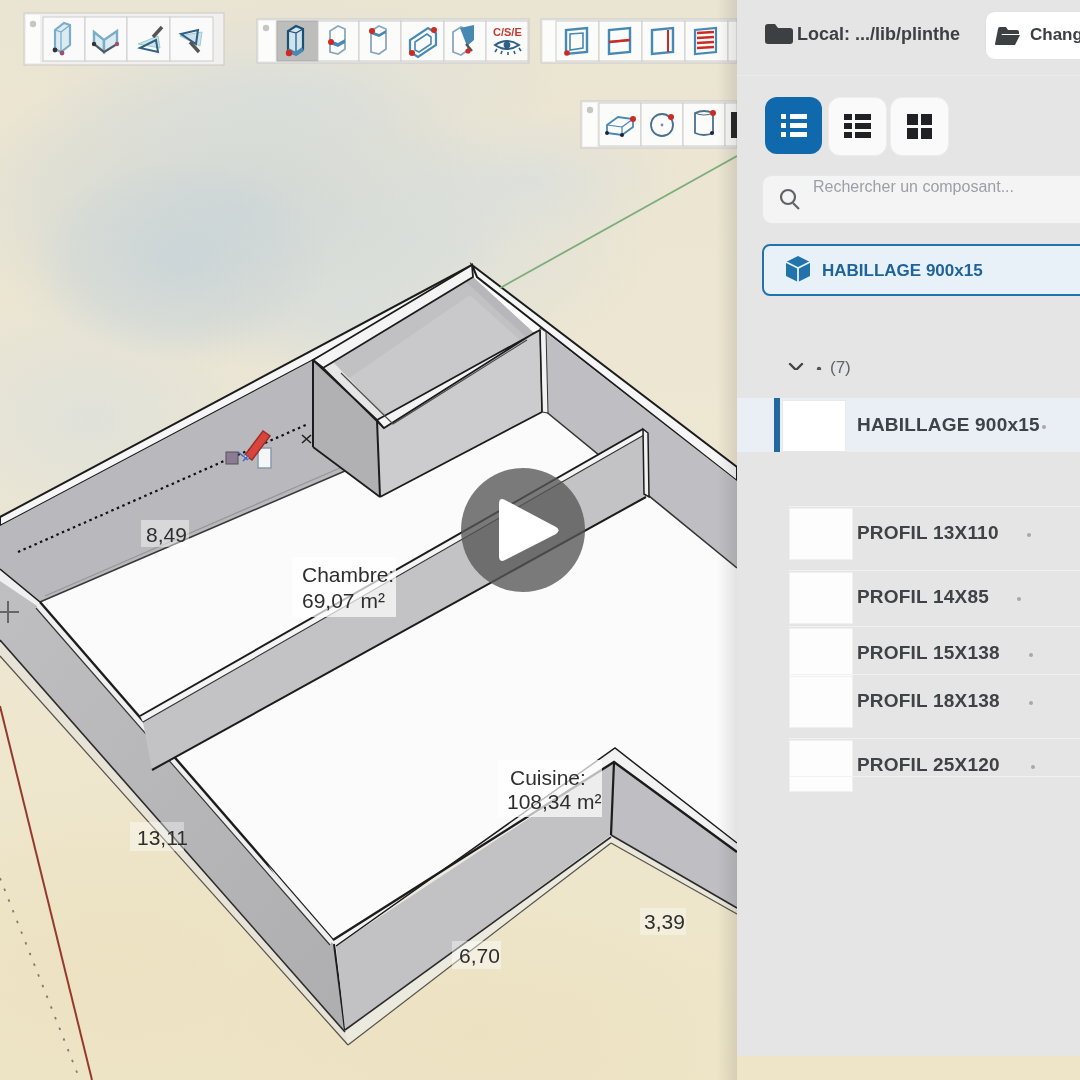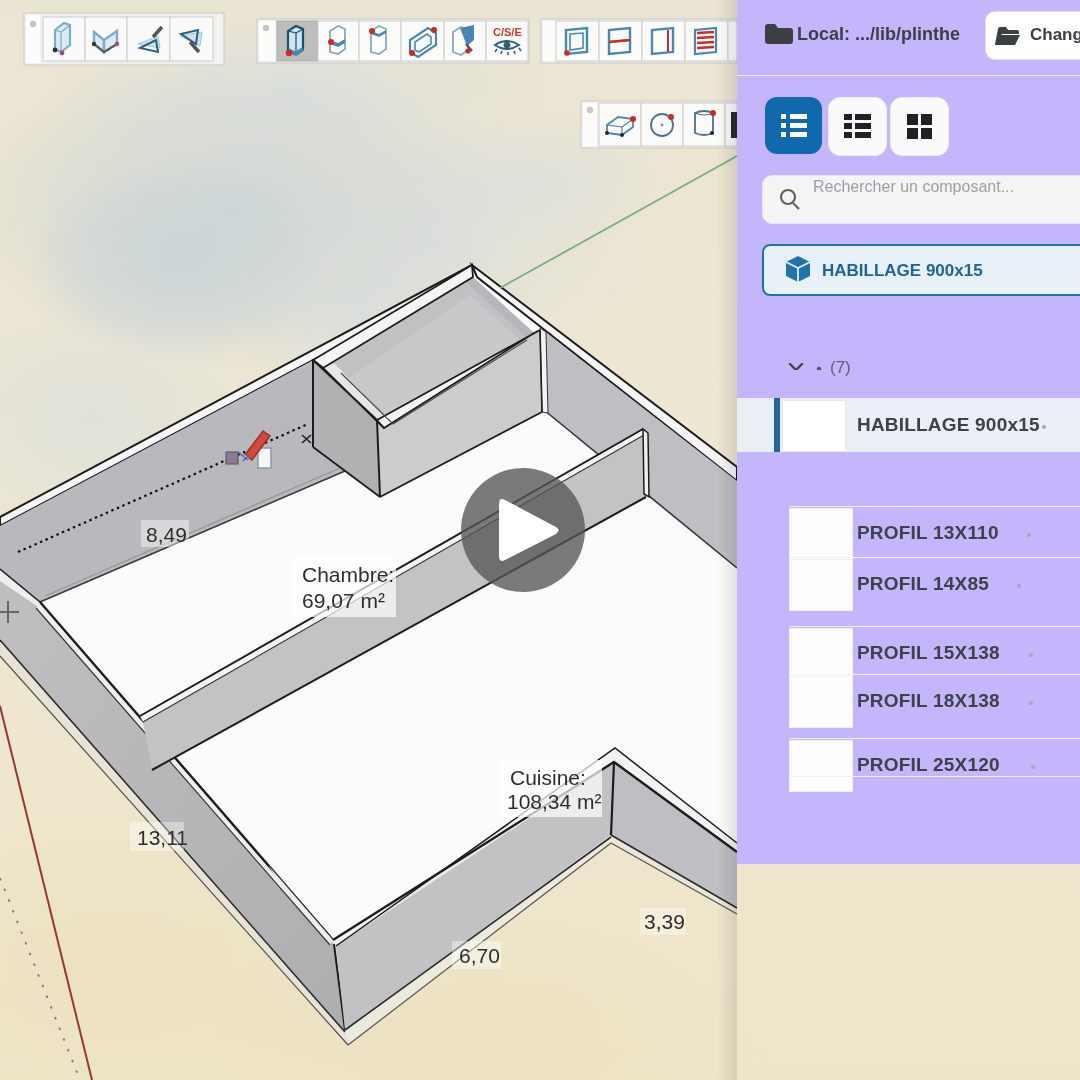--- a/index.html
+++ b/index.html
@@ -1,19 +1,19 @@
 <!DOCTYPE html>
 <html><head>
 <meta charset="utf-8">
 <style>
   html,body{margin:0;padding:0;}
   body{width:1080px;height:1080px;overflow:hidden;position:relative;
        font-family:"Liberation Sans", sans-serif;}
   #cv{position:absolute;left:0;top:0;}
-  #panel{position:absolute;left:737px;top:0;width:343px;height:864px;background:#c4b5fd;overflow:hidden;}
+  #panel{position:absolute;left:737px;top:0;width:343px;height:1056px;background:#e5e5e5;overflow:hidden;}
   .hdr{position:absolute;left:0;top:0;width:343px;height:75px;}
   .hdrtxt{position:absolute;left:60px;top:24px;font-size:18px;font-weight:bold;color:#3c4043;}
   .chbtn{position:absolute;left:248px;top:11px;width:140px;height:47px;border:1px solid #e2e2e2;border-radius:10px;background:#fff;}
   .chbtn span{position:absolute;left:44px;top:13px;font-size:17px;font-weight:bold;color:#3c4043;}
   .divider{position:absolute;left:0px;top:75px;width:343px;height:1px;background:#ececec;}
   .vbtn{position:absolute;top:97px;width:57px;height:57px;border-radius:12px;}
   .vb1{left:28px;background:#0f69ac;}
   .vb2{left:91px;background:#fafafa;border:1px solid #ededed;}
   .vb3{left:153px;background:#fafafa;border:1px solid #ededed;}
   .search{position:absolute;left:25px;top:175px;width:330px;height:47px;background:#f4f4f4;border:1px solid #e7e7e7;border-radius:10px;}
@@ -393,21 +393,21 @@
       <div class="thumb" style="left:45px;background:#fff;border-color:#e8e8e8;"></div>
       <div class="rowtxt">HABILLAGE 900x15</div>
       <div class="rowdot" style="left:305px;"></div>
     </div>
     <div class="row" style="top:176px;">
       <div class="thumb"></div>
       <div class="rowtxt">PROFIL 13X110</div>
       <div class="rowdot" style="left:290px;"></div>
       <div class="rowsep" style="top:0;"></div>
     </div>
-    <div class="row" style="top:227px;">
+    <div class="row" style="top:240px;">
       <div class="thumb"></div>
       <div class="rowtxt">PROFIL 14X85</div>
       <div class="rowdot" style="left:280px;"></div>
       <div class="rowsep" style="top:0;"></div>
     </div>
     <div class="row" style="top:296px;">
       <div class="thumb"></div>
       <div class="rowtxt">PROFIL 15X138</div>
       <div class="rowdot" style="left:292px;"></div>
       <div class="rowsep" style="top:0;"></div>

